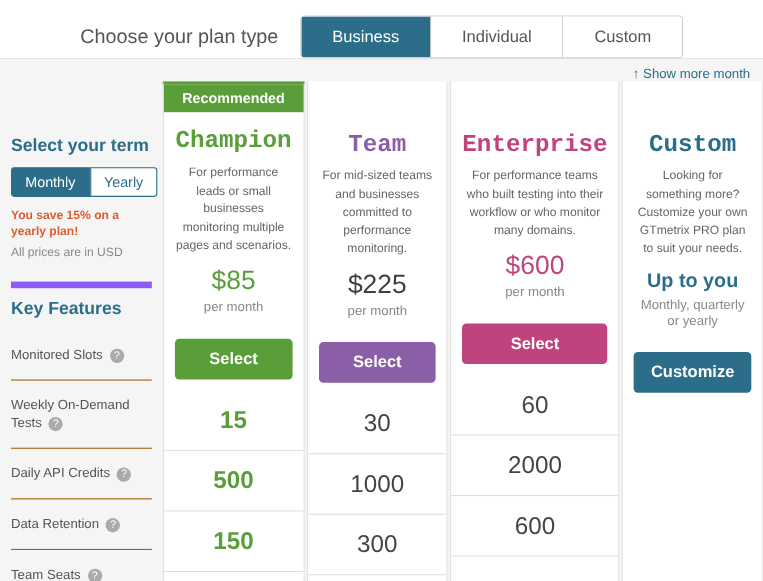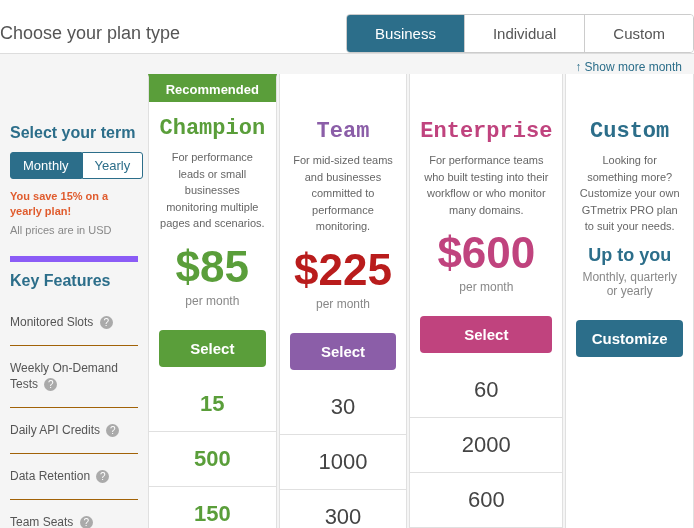--- a/index.html
+++ b/index.html
@@ -2,21 +2,21 @@
 <html><head>
   <meta charset="utf-8">
   <style>
     * { box-sizing: border-box; margin: 0; padding: 0; }
     body { font-family: Arial, sans-serif; background: #f5f5f5; font-size: 13px; color: #333; width: 694px; }
 
     .top-bar {
       background: #fff;
       display: flex;
       align-items: center;
-      justify-content: space-between;
+      justify-content: center;
       padding: 14px 0 0 0;
       border-bottom: 1px solid #ddd;
     }
     .choose-title {
       font-size: 18px;
       color: #555;
       margin-right: 20px;
     }
     .plan-tabs {
       display: flex;
@@ -175,26 +175,26 @@
     .plan-name.enterprise { color: #c0437e; }
     .plan-name.custom { color: #2c6e8a; }
 
     .plan-desc {
       font-size: 11px;
       color: #666;
       line-height: 1.5;
       min-height: 50px;
     }
     .plan-price {
-      font-size: 44px;
-      font-weight: bold;
+      font-size: 24px;
+      font-weight: normal;
       margin: 10px 0 2px 0;
     }
     .plan-price.champion { color: #5a9e3a; }
-    .plan-price.team { color: #b91c1c; }
+    .plan-price.team { color: #404040; }
     .plan-price.enterprise { color: #c0437e; }
 
     .per-month {
       font-size: 12px;
       color: #888;
       margin-bottom: 12px;
     }
     .select-btn {
       display: block;
       width: calc(100% - 20px);

